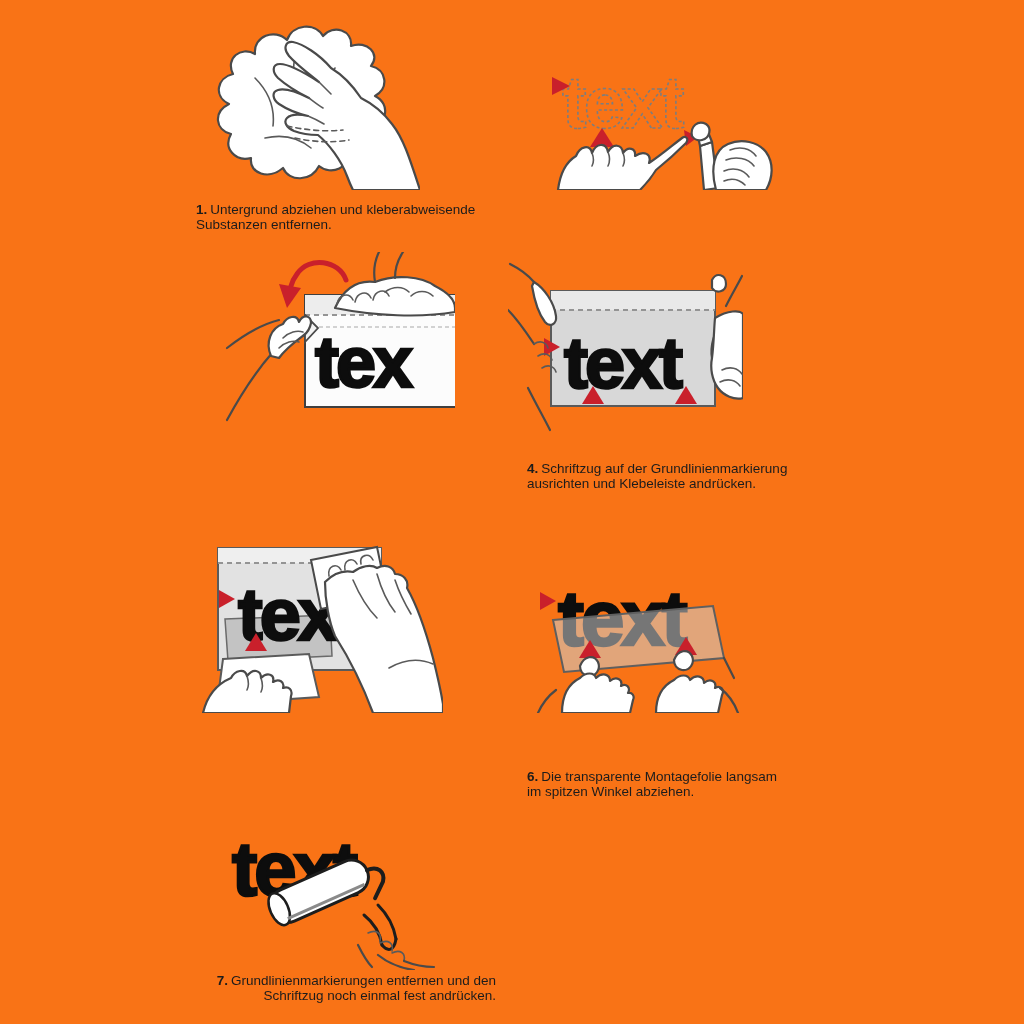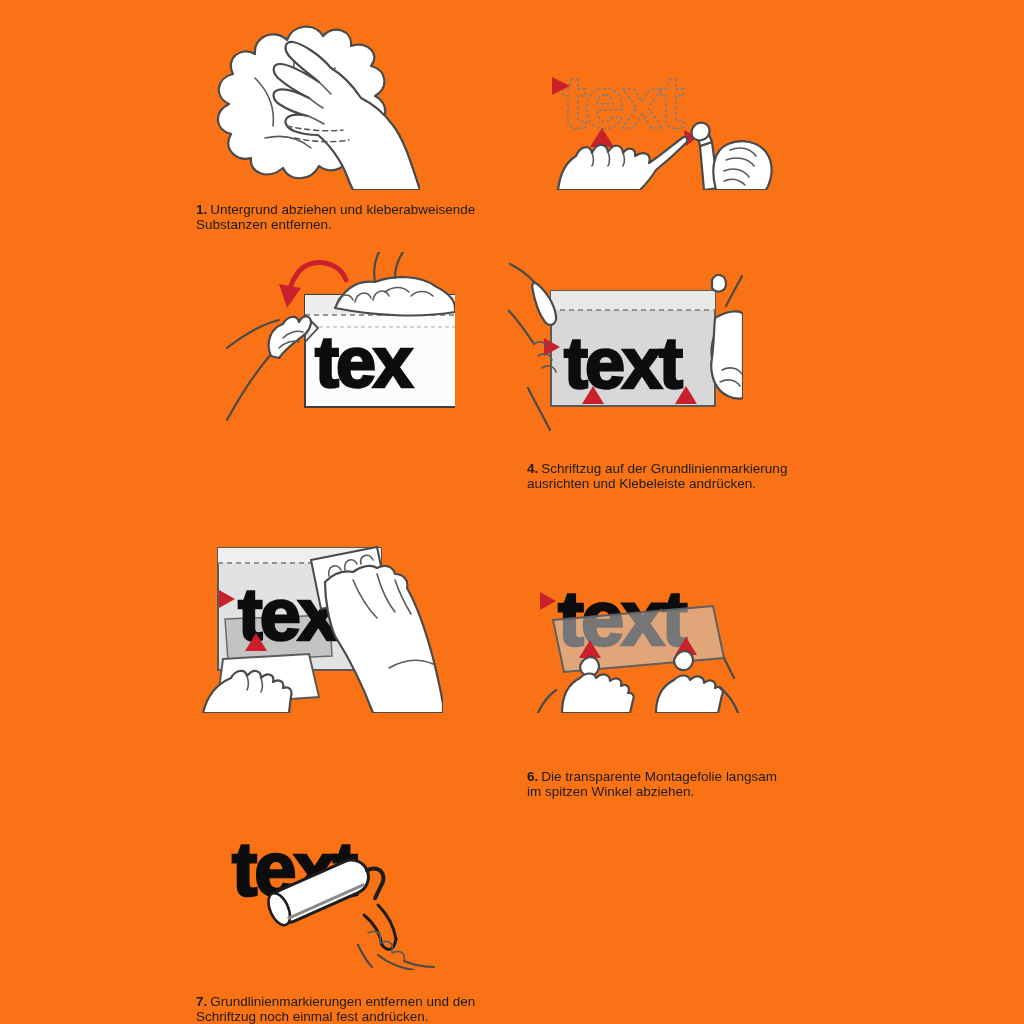--- a/index.html
+++ b/index.html
@@ -224,17 +224,17 @@
 
   <div class="caption" style="left:196px;top:202px;width:300px;">
     <span class="num">1.</span><span>Untergrund abziehen und kleberabweisende Substanzen entfernen.</span>
   </div>
   <div class="caption" style="left:527px;top:461px;width:280px;">
     <span class="num">4.</span><span>Schriftzug auf der Grundlinienmarkierung ausrichten und Klebeleiste andrücken.</span>
   </div>
   <div class="caption" style="left:527px;top:729px;width:262px;margin-top:40px;">
     <span class="num">6.</span><span>Die transparente Montagefolie langsam im spitzen Winkel abziehen.</span>
   </div>
-  <div class="caption" style="left:196px;top:994px;width:300px;">
+  <div class="caption" style="left:196px;top:973px;width:300px;text-align:right;">
     <span class="num">7.</span><span>Grundlinienmarkierungen entfernen und den Schriftzug noch einmal fest andrücken.</span>
   </div>
 
 </div>
 
 </body></html>

